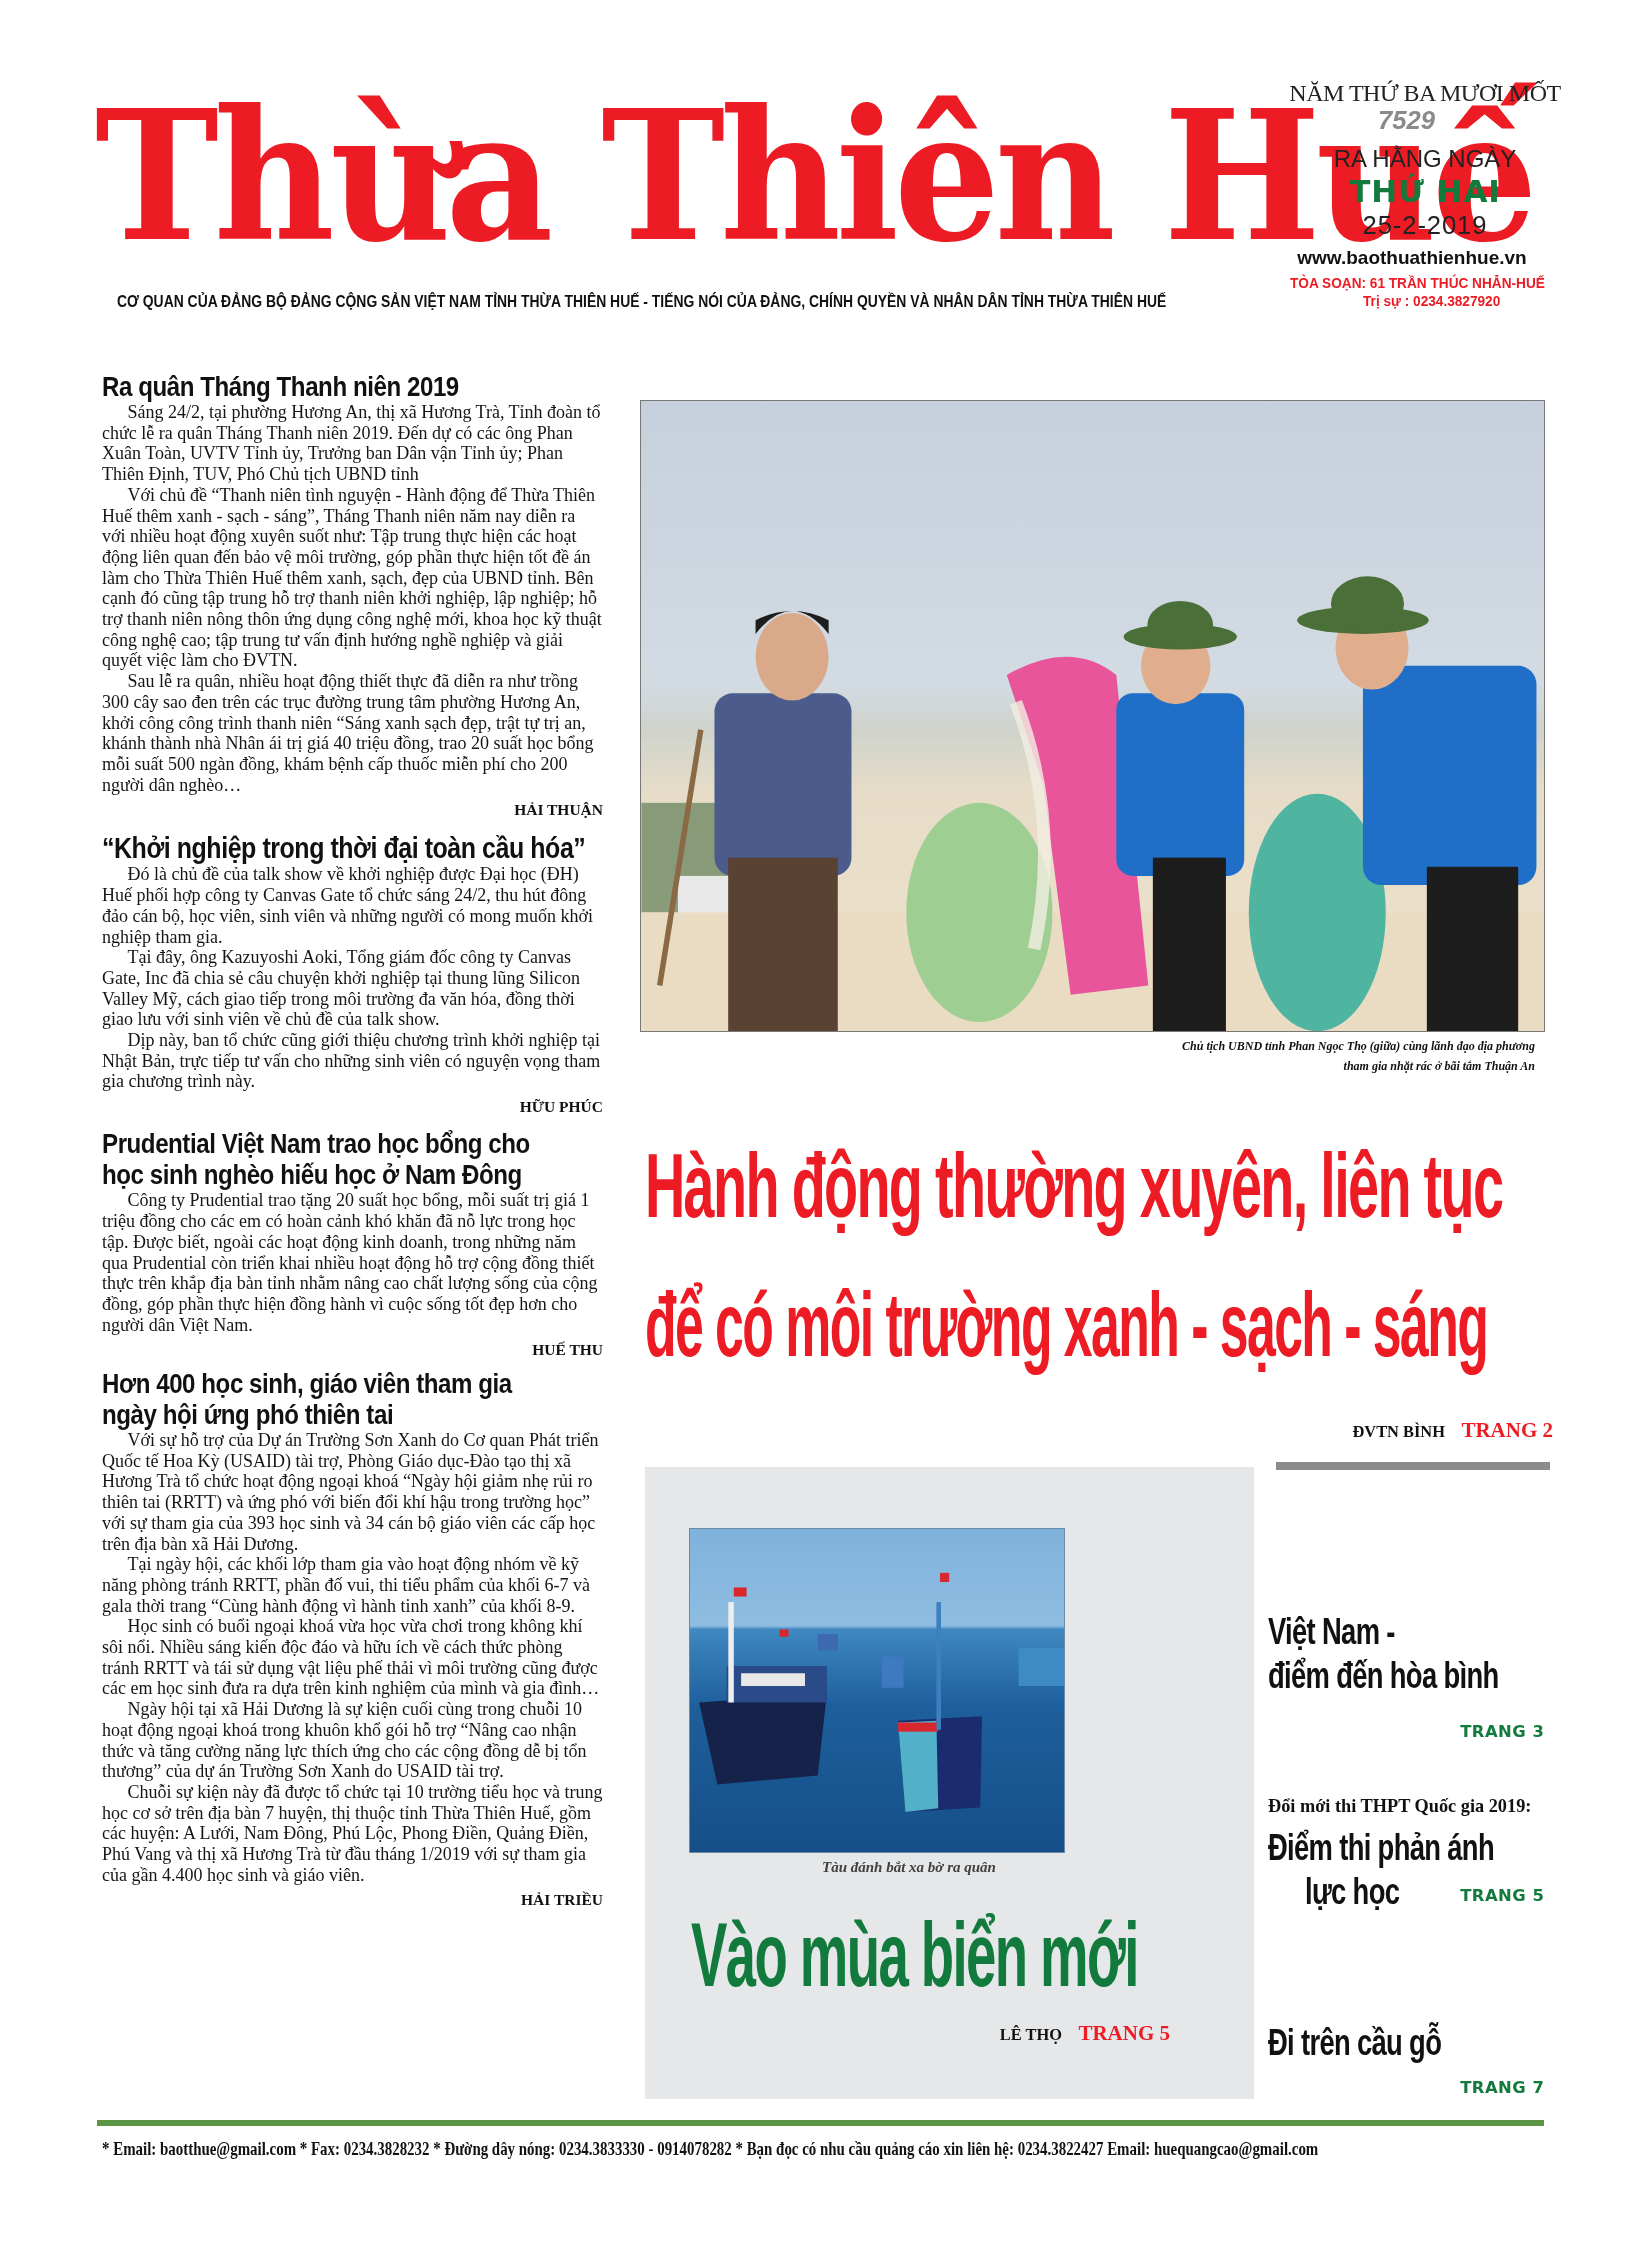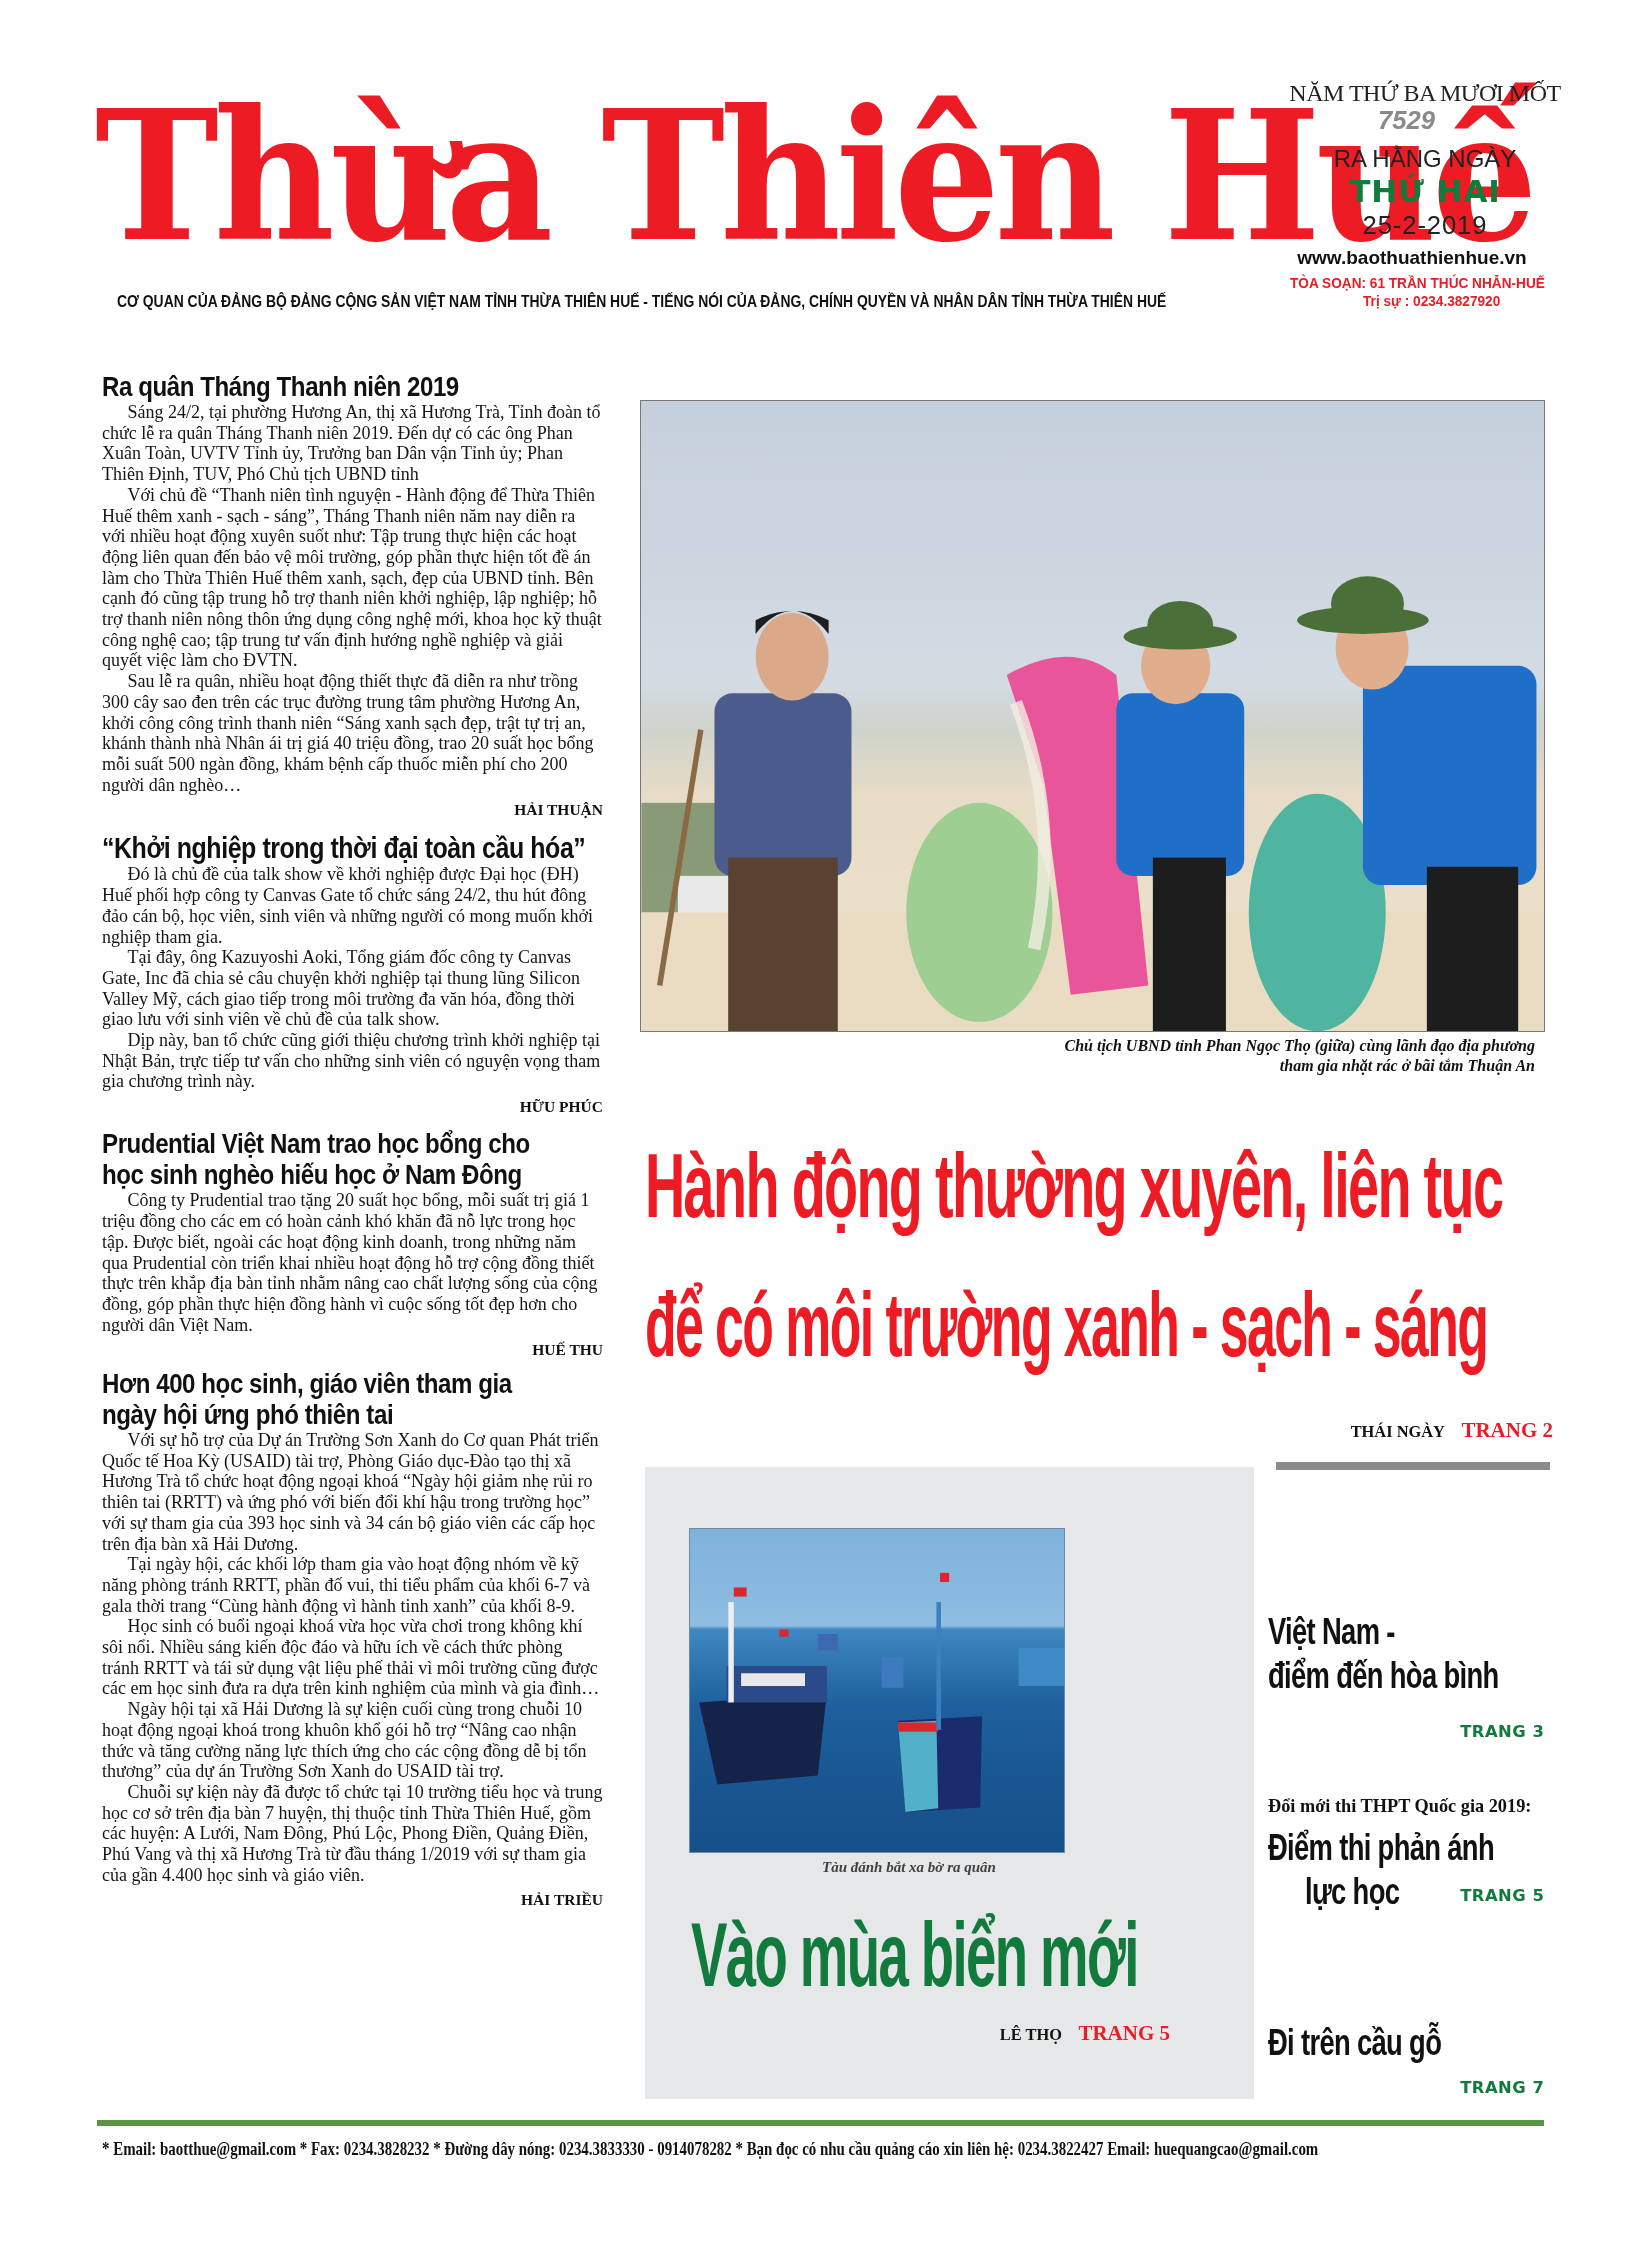--- a/index.html
+++ b/index.html
@@ -51,21 +51,21 @@
 
   
   .main-photo {
     left: 640px; top: 400px; width: 905px; height: 632px;
     border: 0.9px solid #777; overflow: hidden;
     background: linear-gradient(180deg, #c6d0dc 0%, #d3dbe3 45%, #cfd3cc 52%, #e6dcc7 62%, #efe3cc 100%);
   }
   .photo-caption-1 {
     left: 1023px; top: 1036px; width: 512px; text-align: right;
     font-family: "Liberation Serif", serif; font-weight: bold; font-style: italic;
-    font-size: 16px; line-height: 20px; color: #111;
+    font-size: 12px; line-height: 20px; color: #111;
   }
 
   
   .main-headline {
     left: 645px; top: 1117px; width: 1005px;
     font-family: "Liberation Sans", sans-serif; font-weight: bold;
     font-size: 90px; line-height: 139px; color: #ed1c24; letter-spacing: -2.7px;
     transform: scaleX(0.62); transform-origin: left top; white-space: nowrap;
   }
   .main-headline-wrap { left: 645px; top: 1117px; width: 914px; height: 283px; }
@@ -211,21 +211,21 @@
 <div class="abs photo-caption-1">
   <div>Chủ tịch UBND tỉnh Phan Ngọc Thọ (giữa) cùng lãnh đạo địa phương</div>
   <div>tham gia nhặt rác ở bãi tắm Thuận An</div>
 </div>
 
 <div class="abs main-headline-wrap">
   <div class="main-headline" style="position:absolute; left:0; top:0;">Hành động thường xuyên, liên tục</div>
   <div class="main-headline" style="position:absolute; left:0; top:139px; transform:scaleX(0.575);">để có môi trường xanh - sạch - sáng</div>
 </div>
 <div class="abs byline-row">
-  <span class="byline-author">THÁI NGÀY</span>
+  <span class="byline-author">ĐVTN BÌNH</span>
   <span class="byline-page">TRANG 2</span>
 </div>
 <div class="abs gray-rule"></div>
 
 <div class="abs sea-box"></div>
 <div class="abs sea-photo">
   <svg width="376" height="325" viewBox="0 0 412 356">
 
     <path d="M10 190 L150 180 L140 270 L30 280 Z" fill="#15234a"></path>
     <rect x="40" y="150" width="110" height="40" fill="#2a4a8a"></rect>

